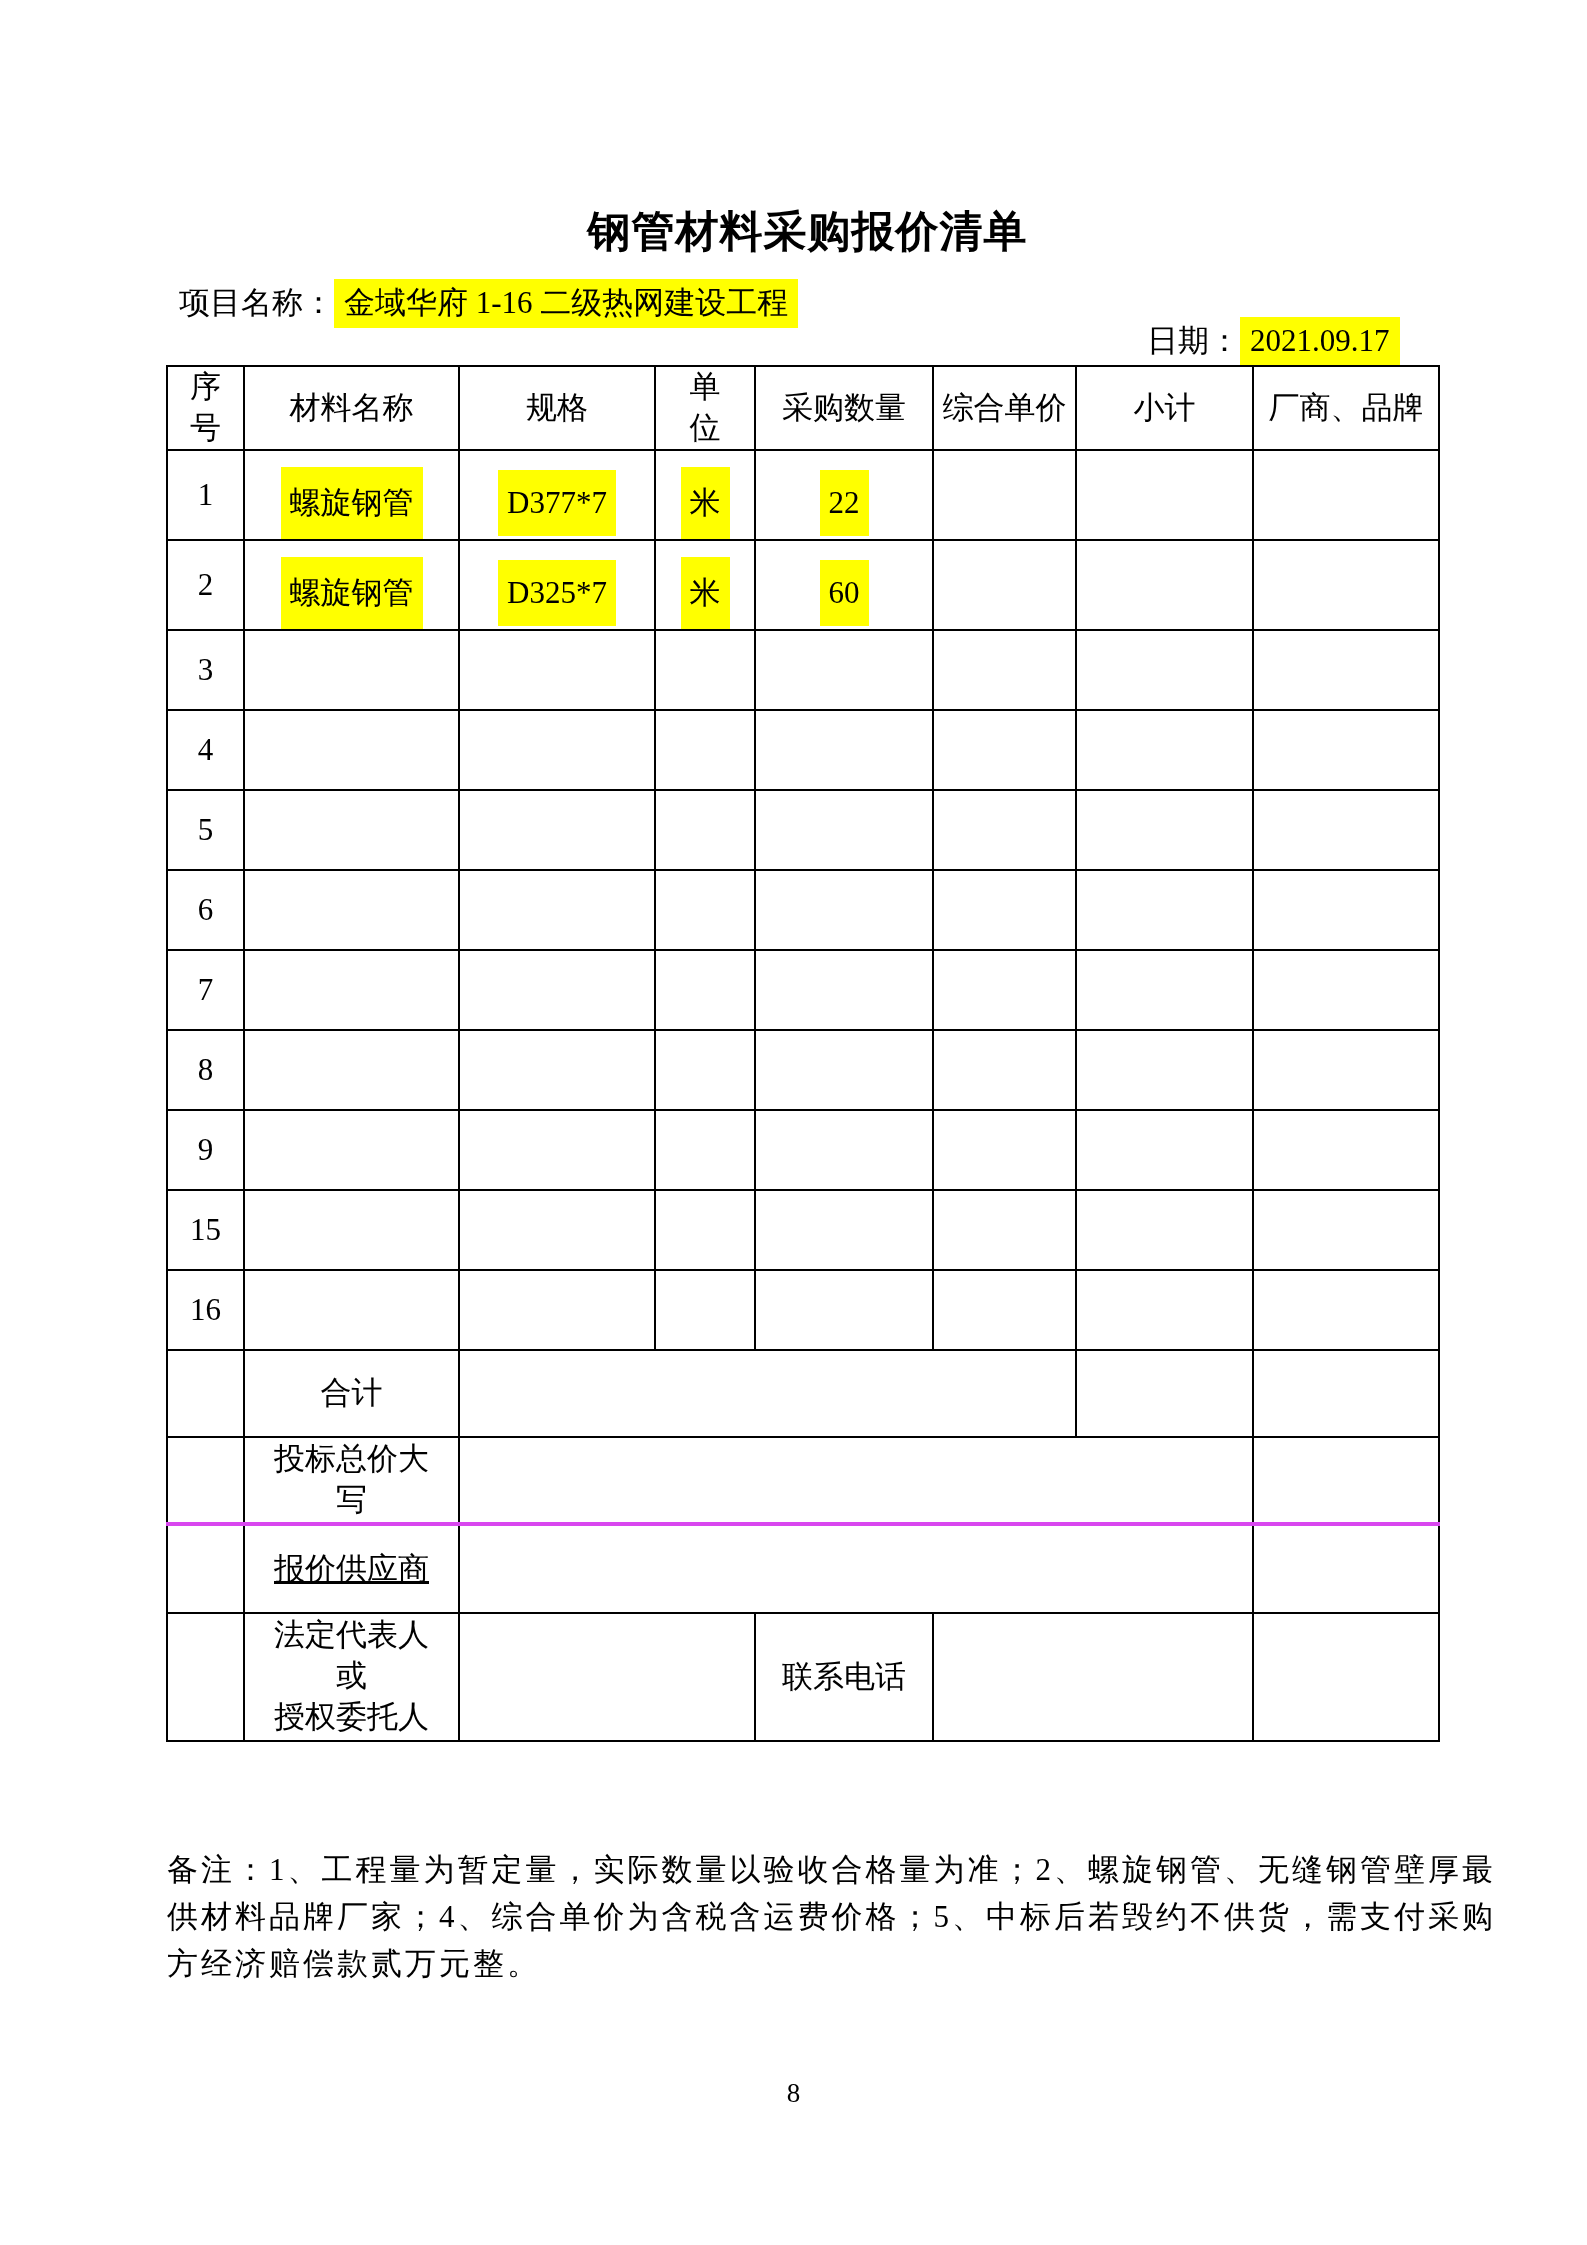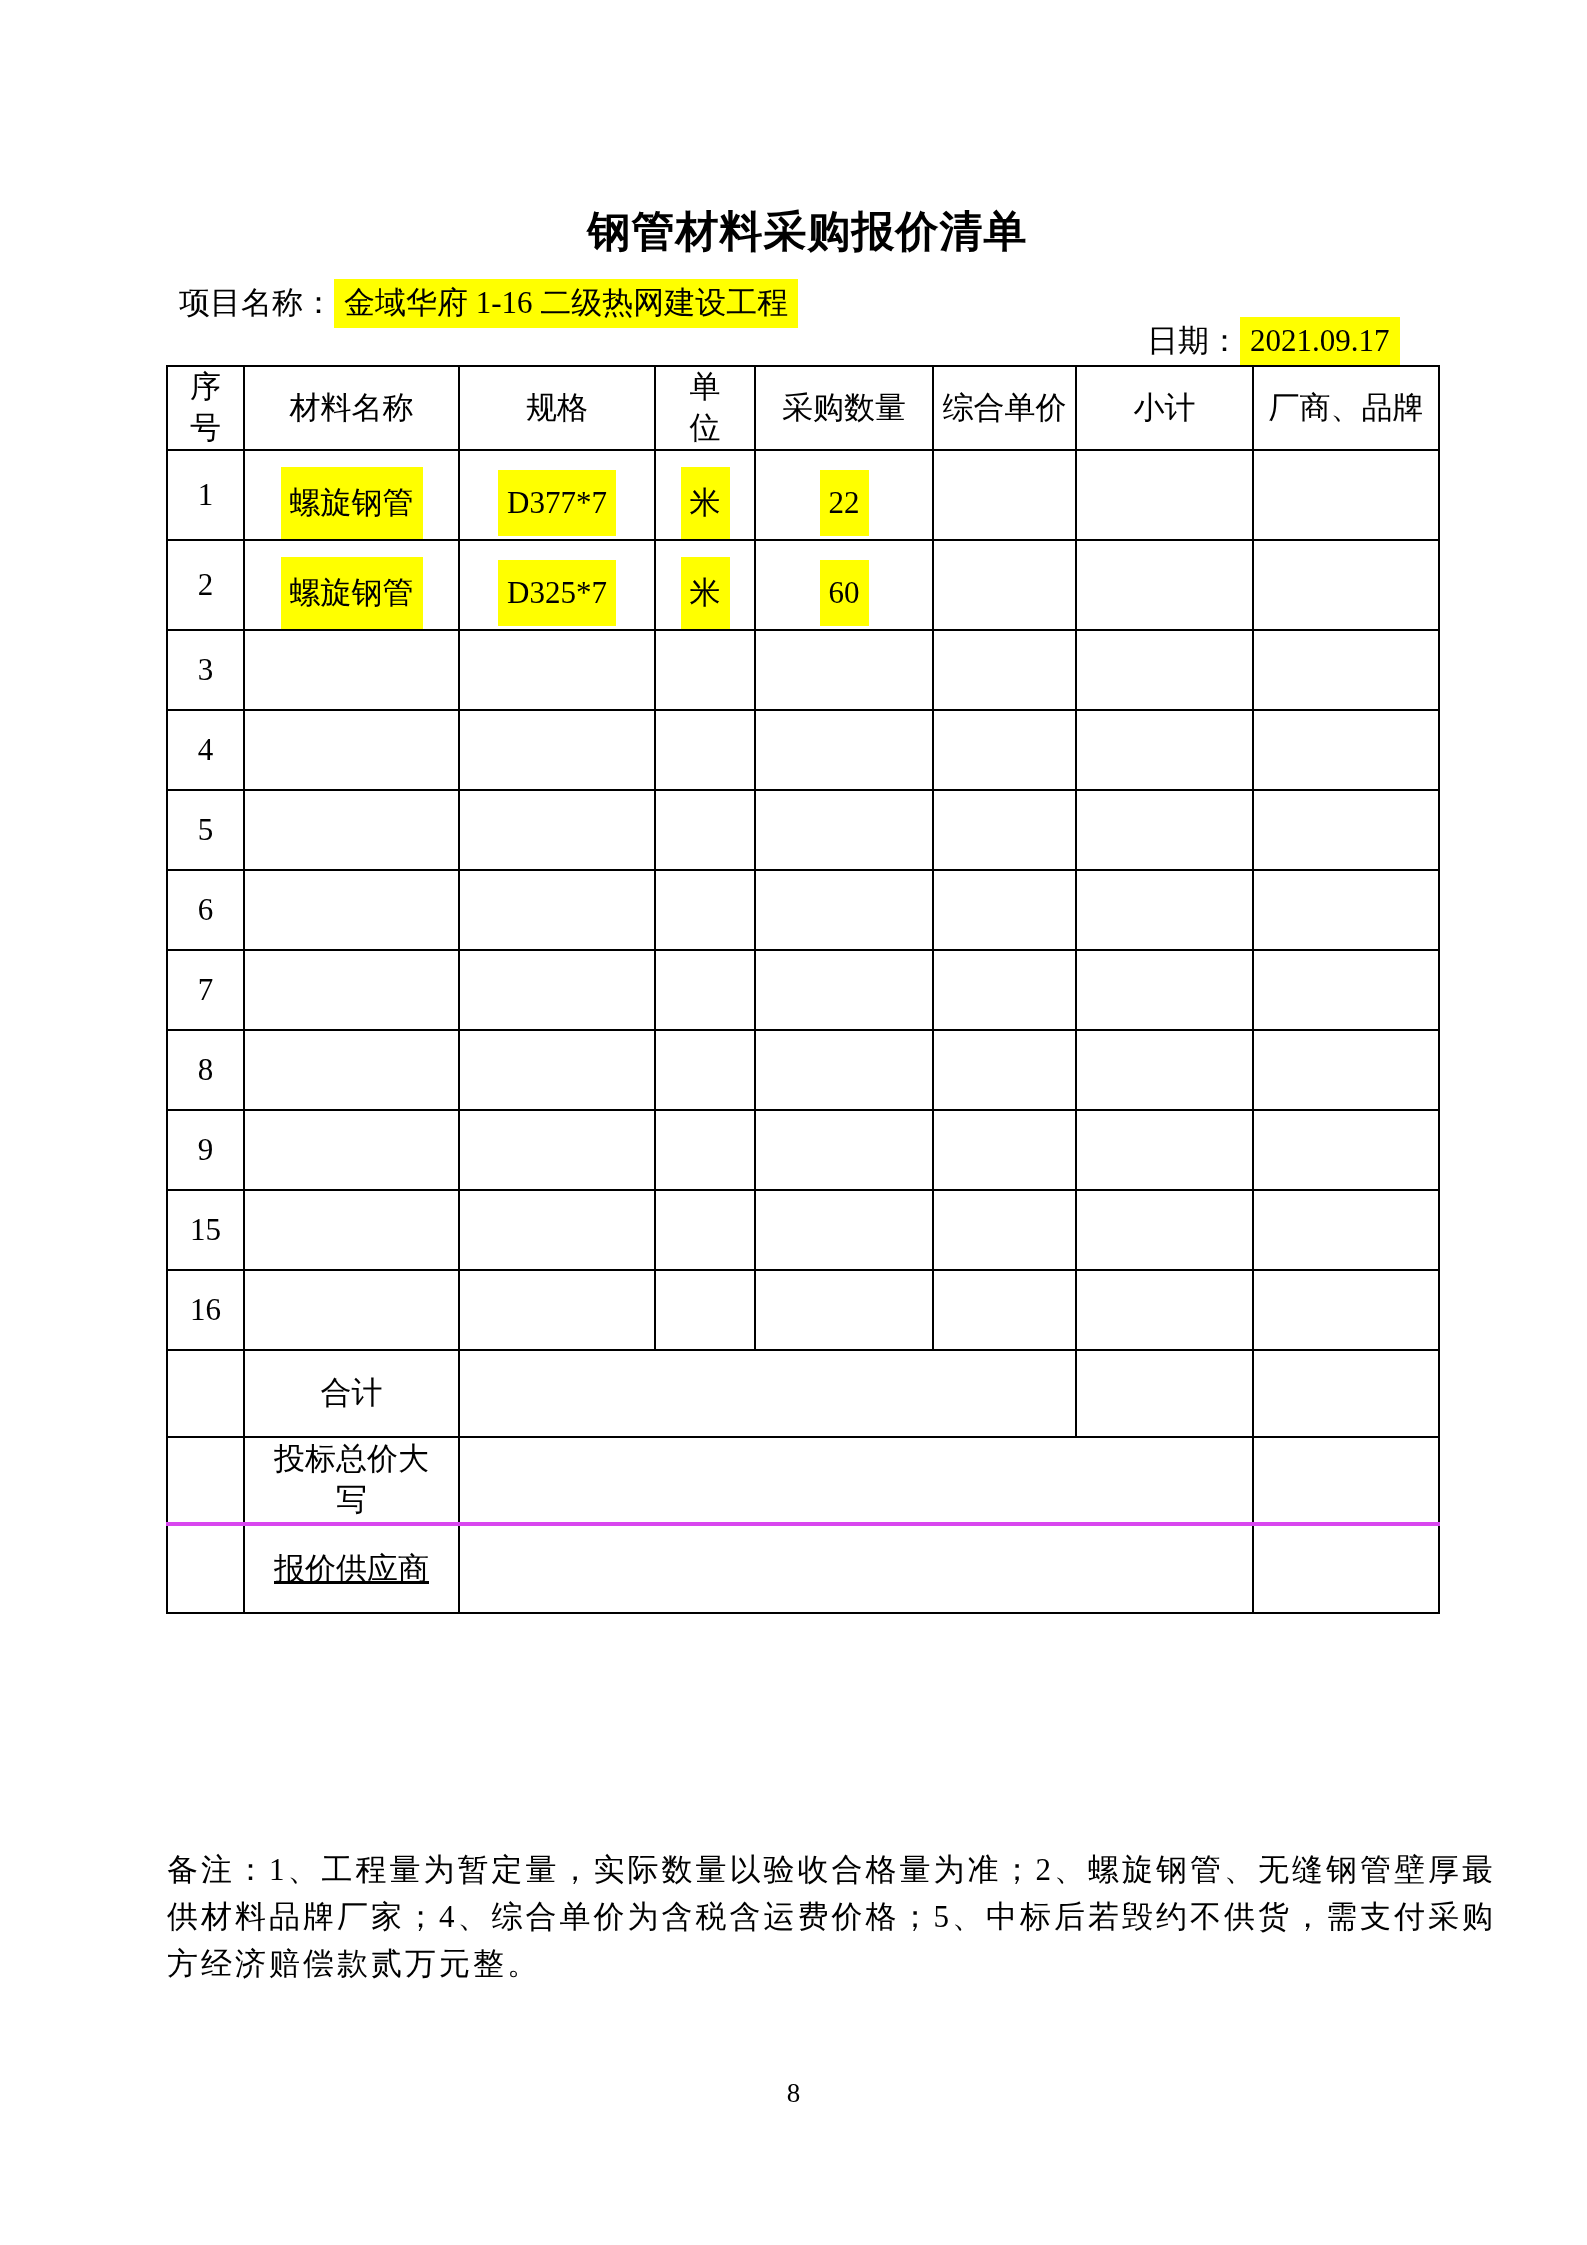--- a/index.html
+++ b/index.html
@@ -224,20 +224,30 @@
     <td></td>
   </tr>
 
   <tr class="h-supplier thick-top">
     <td></td>
     <td>报价供应商</td>
     <td colspan="5"></td>
     <td></td>
   </tr>
 
+  <tr class="h-legal">
+    <td></td>
+    <td class="prewrap">法定代表人
+或
+授权委托人</td>
+    <td colspan="2"></td>
+    <td>联系电话</td>
+    <td colspan="2"></td>
+    <td></td>
+  </tr>
 </tbody>
   </table>
 
 <div class="abs notes">
   <div>备注：1、工程量为暂定量，实际数量以验收合格量为准；2、螺旋钢管、无缝钢管壁厚最</div>
   <div>供材料品牌厂家；4、综合单价为含税含运费价格；5、中标后若毁约不供货，需支付采购</div>
   <div>方经济赔偿款贰万元整。</div>
 </div>
 
 <div class="abs page-num">8</div>

